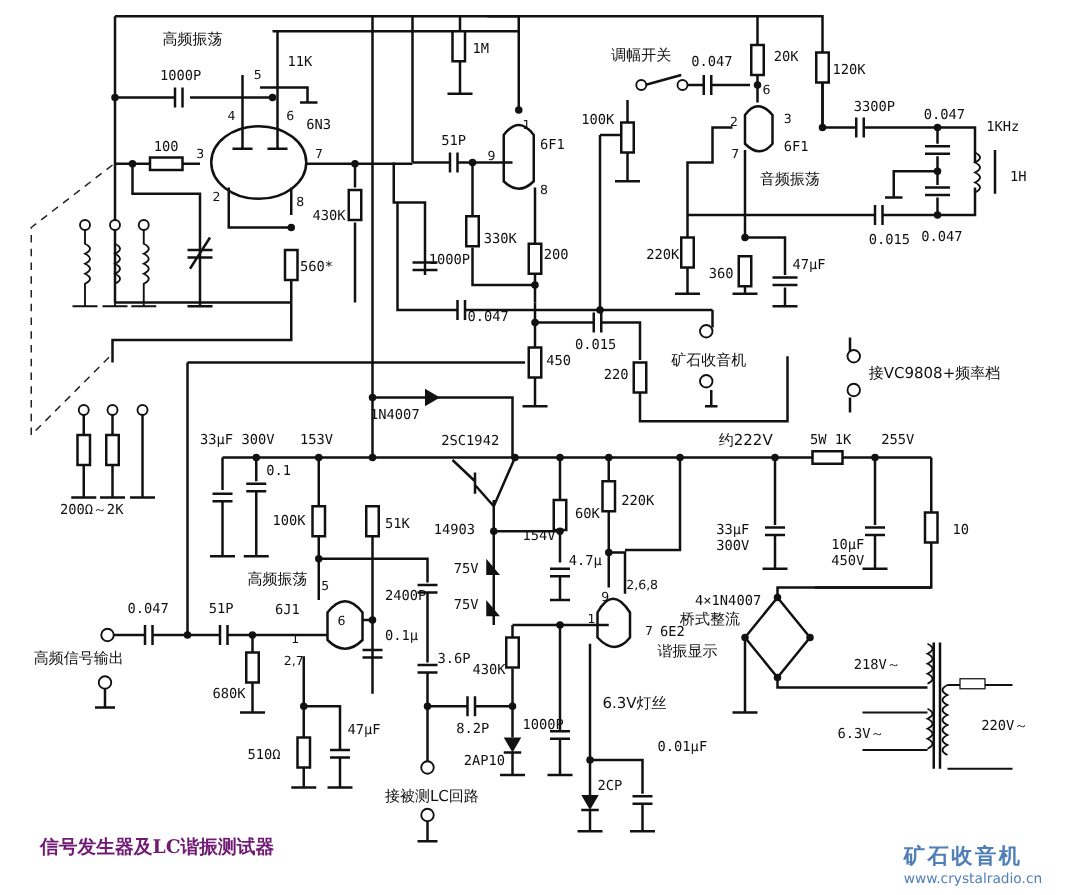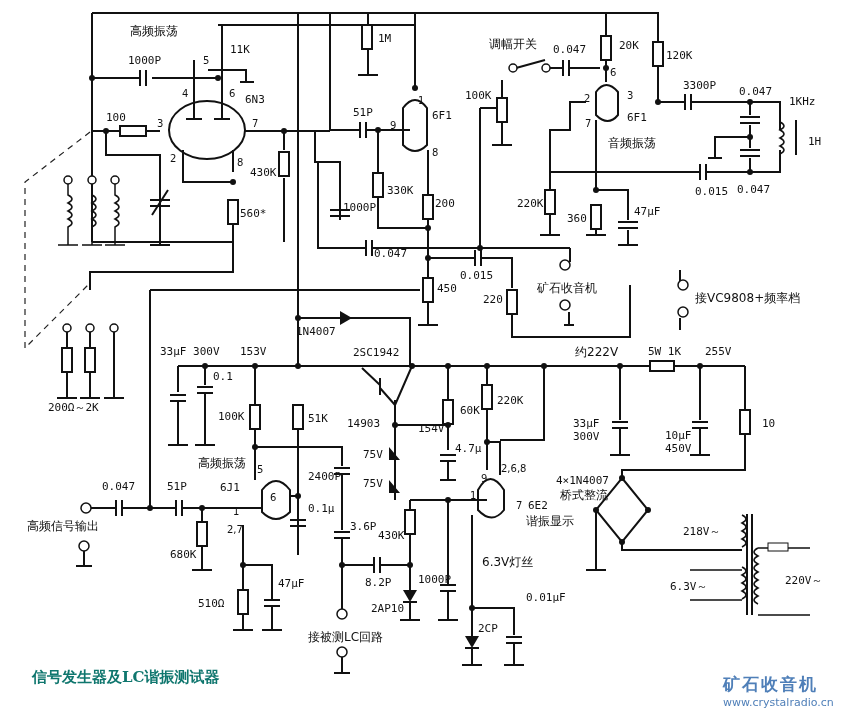--- a/index.html
+++ b/index.html
@@ -7,21 +7,21 @@
   svg{position:absolute;left:0;top:0;}
   .w{stroke:#111;stroke-width:2;fill:none;}
   .wt{stroke:#111;stroke-width:1.5;fill:none;}
   .dash{stroke:#222;stroke-width:1.2;fill:none;stroke-dasharray:6,5;}
   .res{stroke:#111;stroke-width:2;fill:#fff;}
   .dot{fill:#111;}
   .term{stroke:#111;stroke-width:1.5;fill:#fff;}
   .lbl{position:absolute;font-family:"DejaVu Sans Mono",monospace;font-size:11px;color:#111;white-space:nowrap;line-height:12px;}
   .cn{font-family:"DejaVu Sans",sans-serif;font-size:12px;}
   .pin{font-size:10px;font-family:"DejaVu Sans",sans-serif;}
-  .title{position:absolute;left:32px;top:668px;font-family:"DejaVu Serif",serif;font-weight:bold;font-size:15px;color:#0f766e;}
+  .title{position:absolute;left:32px;top:668px;font-family:"DejaVu Serif",serif;font-weight:bold;font-size:15px;color:#701a75;}
   .brand{position:absolute;left:723px;top:673px;font-family:"DejaVu Sans",sans-serif;font-weight:bold;font-size:17px;color:#4f7fb8;letter-spacing:2px;}
   .url{position:absolute;left:723px;top:696px;font-family:"DejaVu Sans",sans-serif;font-size:11px;color:#4f7fb8;}
 </style>
 </head>
 <body>
 
 <svg width="855" height="716">
 
   <path class="w" d="M92 13 H415 M330 13 V130 M218 25 H415 V88 M415 13 V25"></path>
   <path class="w" d="M390 13 H658 V100 M606 13 V60"></path>
@@ -179,31 +179,31 @@
       <circle cx="622" cy="542" r="3"></circle>
     <circle cx="596" cy="510" r="3"></circle>
       <circle cx="648" cy="510" r="3"></circle>
   </g>
 </svg>
 
 <div class="lbl cn" style="left:130px;top:25px">高频振荡</div>
 <div class="lbl cn" style="left:608px;top:137px">音频振荡</div>
 <div class="lbl cn" style="left:198px;top:457px">高频振荡</div>
 <div class="lbl cn" style="left:526px;top:515px">谐振显示</div>
-<div class="lbl cn" style="left:560px;top:489px">桥式整流</div>
+<div class="lbl cn" style="left:544px;top:489px">桥式整流</div>
 
 <div class="lbl" style="left:245px;top:94px">6N3</div>
 <div class="lbl" style="left:432px;top:110px">6F1</div>
 <div class="lbl" style="left:627px;top:112px">6F1</div>
 <div class="lbl" style="left:220px;top:482px">6J1</div>
 <div class="lbl" style="left:528px;top:500px">6E2</div>
 
 <div class="lbl" style="left:230px;top:44px">11K</div>
 <div class="lbl" style="left:128px;top:55px">1000P</div>
-<div class="lbl" style="left:106px;top:112px">100</div>
+<div class="lbl" style="left:123px;top:112px">100</div>
 <div class="lbl" style="left:250px;top:167px">430K</div>
 <div class="lbl" style="left:240px;top:208px">560*</div>
 <div class="lbl" style="left:378px;top:33px">1M</div>
 <div class="lbl" style="left:353px;top:107px">51P</div>
 <div class="lbl" style="left:387px;top:185px">330K</div>
 <div class="lbl" style="left:343px;top:202px">1000P</div>
 <div class="lbl" style="left:435px;top:198px">200</div>
 <div class="lbl" style="left:374px;top:248px">0.047</div>
 <div class="lbl" style="left:437px;top:283px">450</div>
 <div class="lbl" style="left:460px;top:270px">0.015</div>

